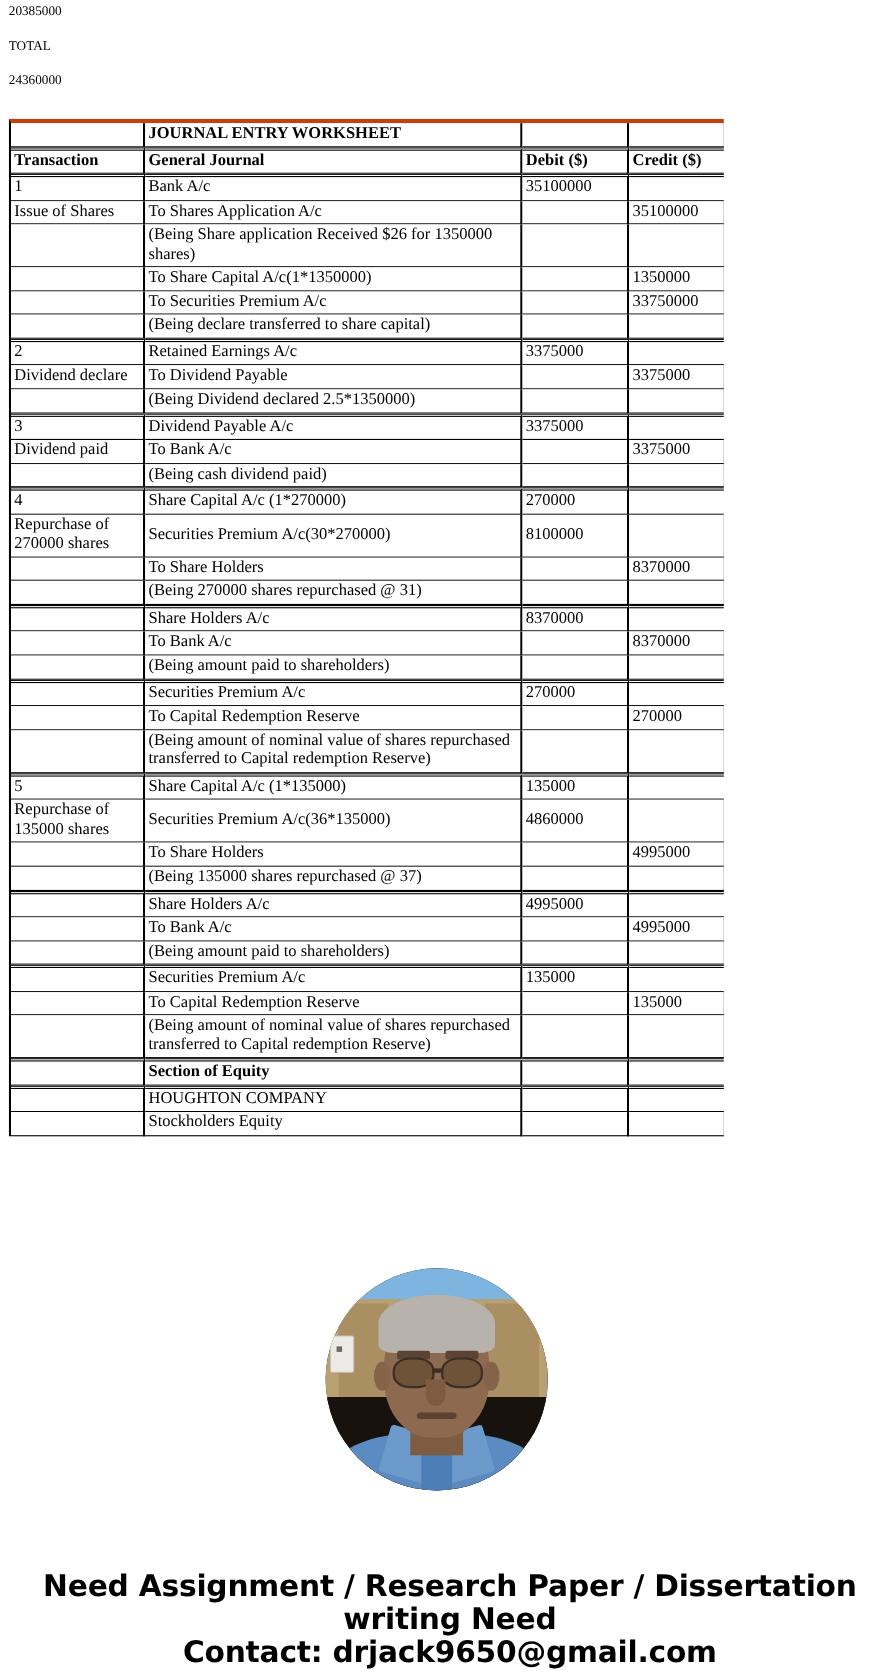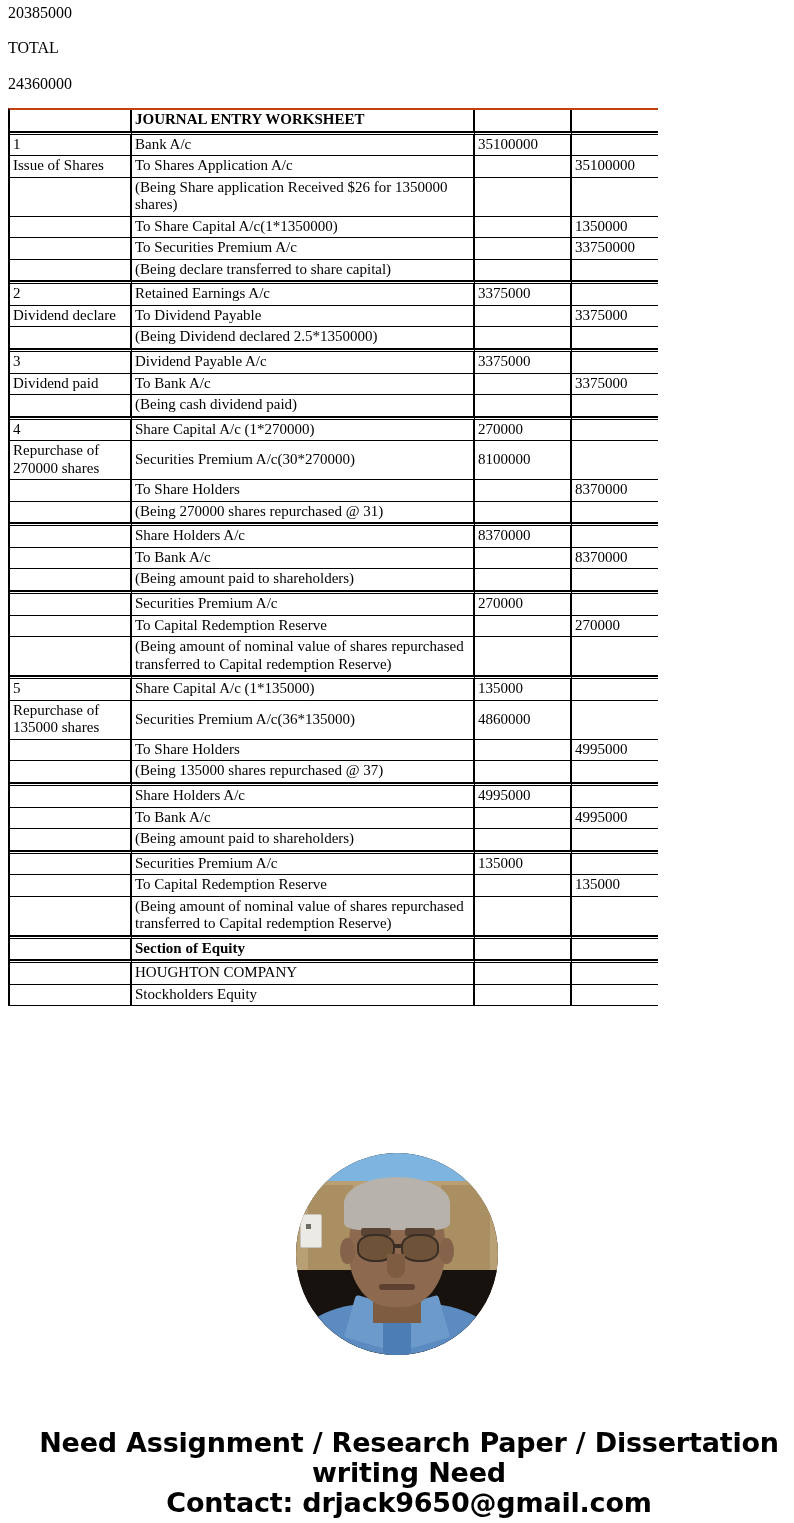--- a/index.html
+++ b/index.html
@@ -14,21 +14,21 @@
     font-family: "Liberation Serif", "DejaVu Serif", serif;
     color: #000000;
     overflow: hidden;
   }
 
   
   .top-text {
     padding: 0 8px;
   }
   .top-line {
-    font-size: 16px;
+    font-size: 12px;
     line-height: 1.15;
     margin: 0 0 17px 0;
   }
   .top-line.bold { font-weight: normal; }
   #top-num-1 { margin-top: 4px; }
   #top-total  { margin-bottom: 17px; }
   #top-num-2  { margin-bottom: 0; }
 
   
   .table-wrap {
@@ -39,21 +39,21 @@
     height: 1014px;      
     overflow: hidden;
   }
   table.journal {
     border-collapse: separate;
     border-spacing: 0;
     width: 650px;
     table-layout: fixed;
     font-size: 15px;
     border-left: 2px solid #000;
-    border-top: 2px solid #c2410c;
+    border-top: 4px solid #c2410c;
   }
   table.journal col.c-trans  { width: 122px; }
   table.journal col.c-gj     { width: 343px; }
   table.journal col.c-debit  { width: 97px;  }
   table.journal col.c-credit { width: 88px;  }
 
   table.journal td {
     border-right: 2px solid #000;
     border-bottom: 1px solid #000;
     padding: 1px 3px 2px 3px;
@@ -86,20 +86,26 @@
         <col class="c-gj">
         <col class="c-debit">
         <col class="c-credit">
     </colgroup>
     <tbody id="journal-body">
       <tr>
         <td class="empty"></td>
         <td class="bold">JOURNAL ENTRY WORKSHEET</td>
         <td class="empty"></td>
         <td class="empty"></td>
+      </tr>
+      <tr class="group-start">
+        <td class="bold">Transaction</td>
+        <td class="bold">General Journal</td>
+        <td class="bold">Debit ($)</td>
+        <td class="bold">Credit ($)</td>
       </tr>
     <tr class="group-start">
           <td>1</td>
           <td>Bank A/c</td>
           <td>35100000</td>
           <td class="empty"></td>
         </tr>
         <tr>
           <td>Issue of Shares</td>
           <td>To Shares Application A/c</td>

